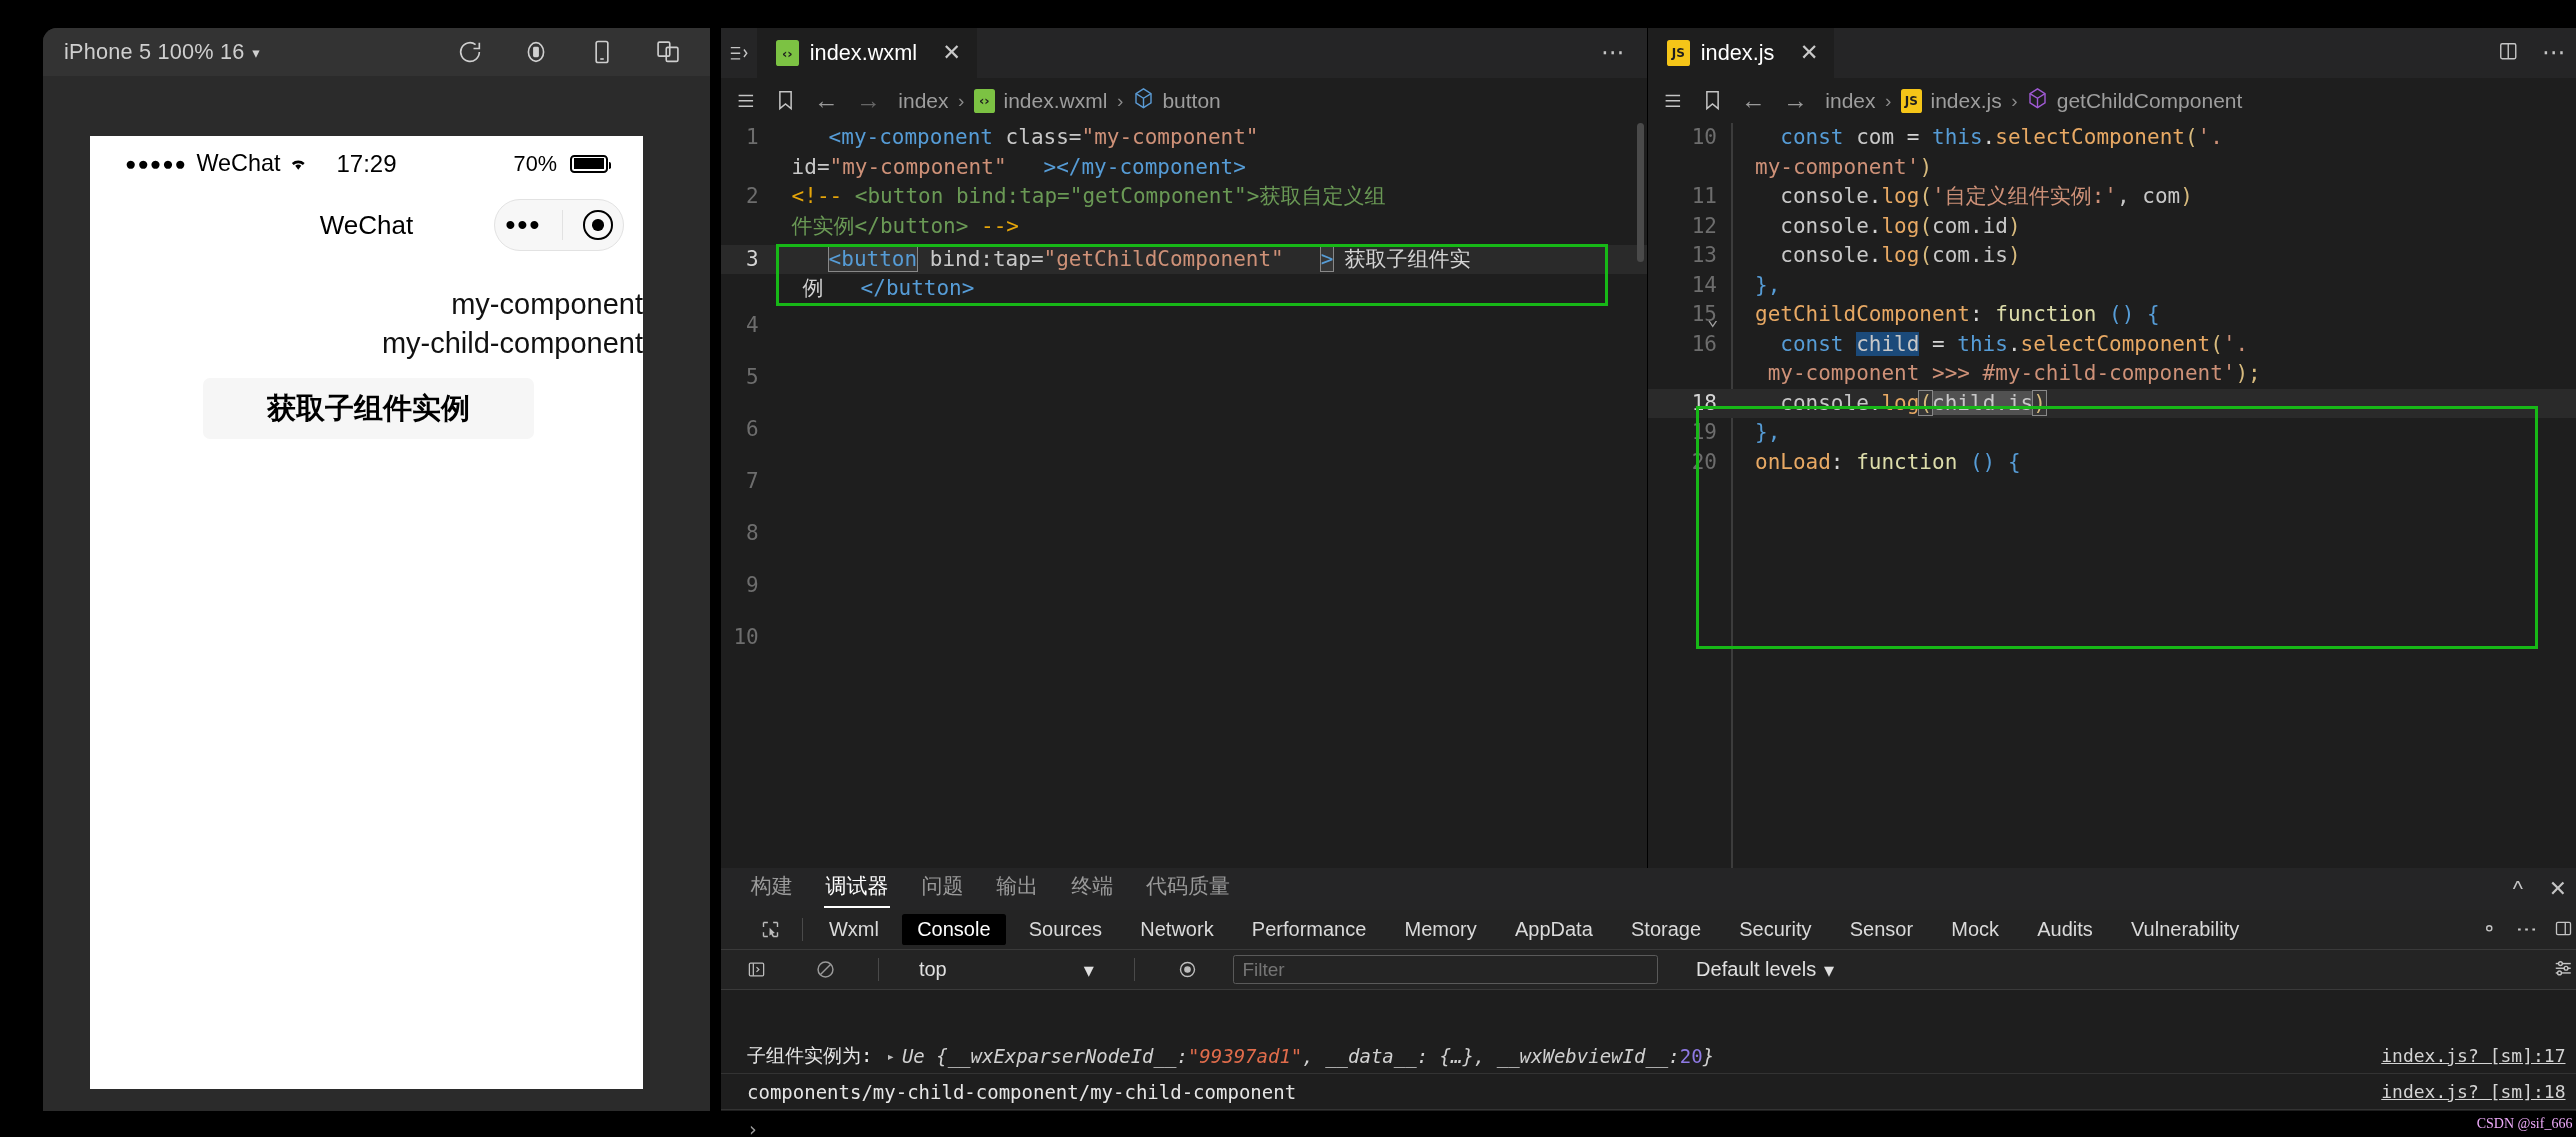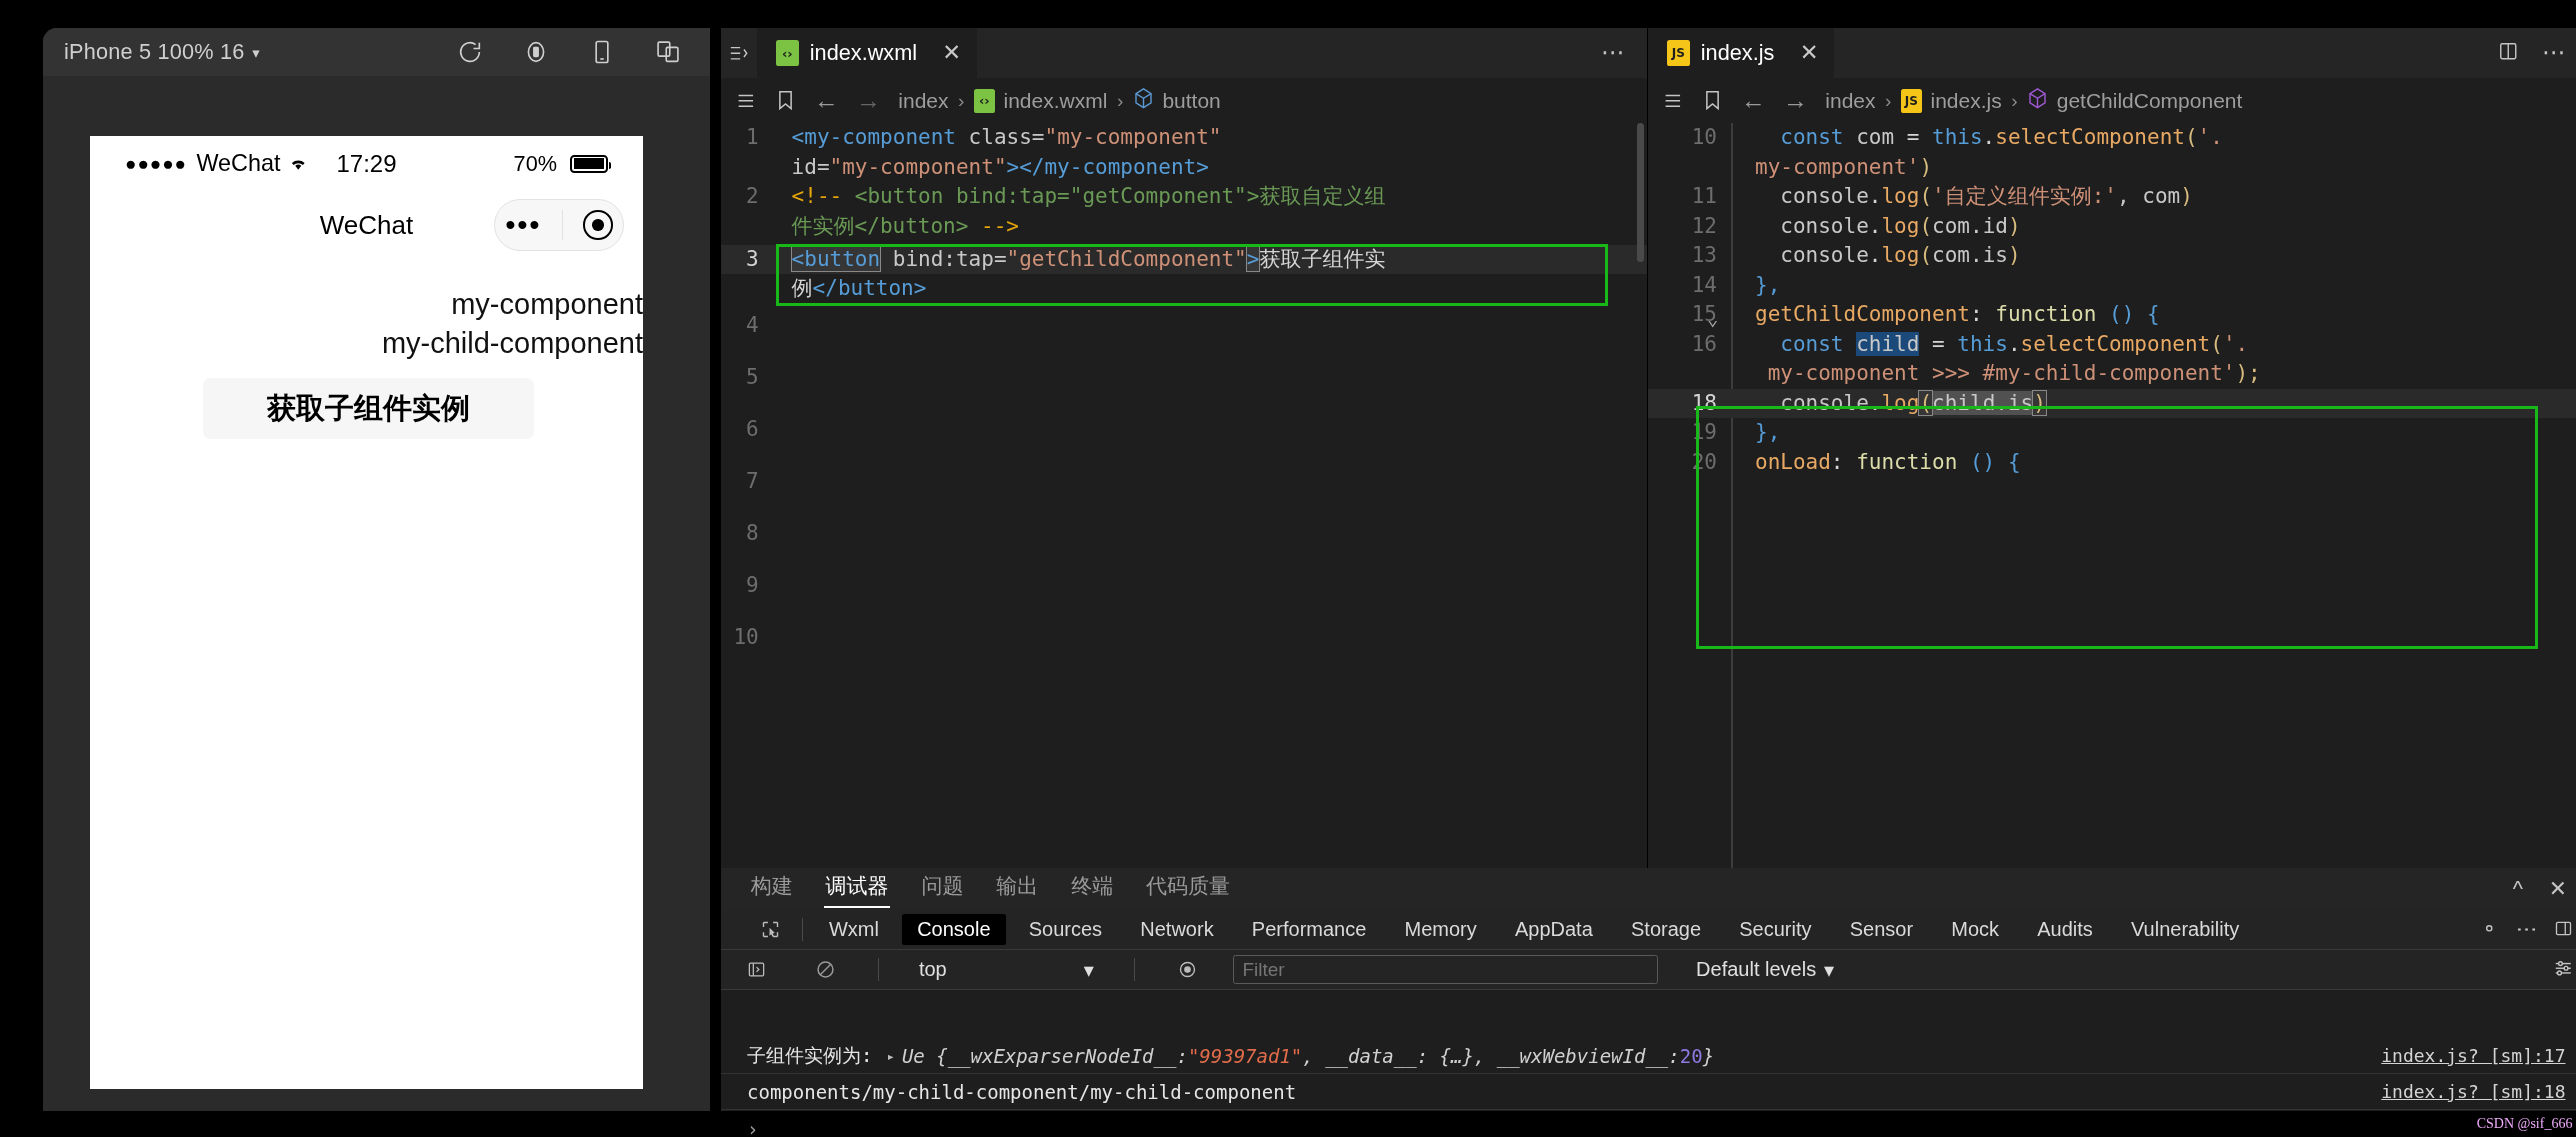--- a/index.html
+++ b/index.html
@@ -201,24 +201,24 @@
     padding-right: 17.3px;
     color: #6d6d6d;
     font-size: 21px;
     user-select: none;
   }
   .gut.active { color: #d4d4d4; }
   .ctext { padding-left: 15.6px; white-space: pre-wrap; }
   .ed-right .gut { width: 83px; min-width: 83px; padding-right: 14px;}
   .ed-right .ctext { padding-left: 24px; }
   
-  .t-tag   { color: #569cd6; }
+  .t-tag   { color: #569cd6; margin-left: 37px; }
   .t-attr2 { color: #c8c8c8; }
   .t-str   { color: #ce9178; }
-  .t-txt   { color: #d4d4d4; }
+  .t-txt   { color: #d4d4d4; margin-left: 11px; }
   .t-com   { color: #6a9955; }
   .t-comm  { color: #e5a50a; }
   .t-kw    { color: #dcdcaa; }
   .t-kw2   { color: #569cd6; }
   .t-meth  { color: #e8a964; }
   .t-var   { color: #c8c8c8; }
   .t-punc  { color: #d4d4d4; }
   .t-paren { color: #d7ba7d; }
   .sel-blue { background: #1b4a7a; }
   .sel-gray { background: #515151; }

